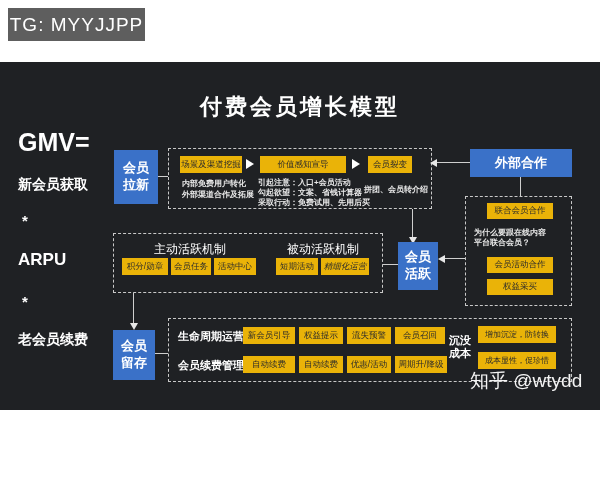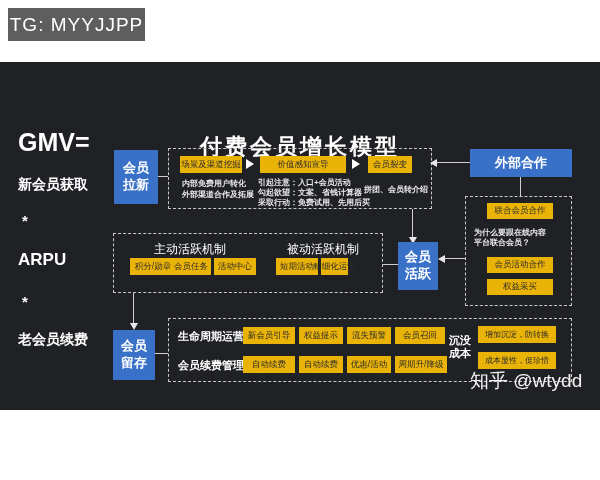--- a/index.html
+++ b/index.html
@@ -28,21 +28,21 @@
 </style>
 </head>
 <body>
 
 <div class="page">
 
   <div class="badge tg-badge abs">TG: MYYJJPP</div>
 
   <div class="panel">
 
-    <div class="abs title" style="top:30px;margin-top:40px;">付费会员增长模型</div>
+    <div class="abs title" style="top:30px;">付费会员增长模型</div>
 
     <div class="abs wlab" style="left:18px; top:66px; font-size:25px;">GMV=</div>
     <div class="abs wlab" style="left:18px; top:114px; font-size:14px;">新会员获取</div>
     <div class="abs wlab" style="left:22px; top:150px; font-size:15px;">*</div>
     <div class="abs wlab" style="left:18px; top:188px; font-size:17px;">ARPU</div>
     <div class="abs wlab" style="left:22px; top:231px; font-size:15px;">*</div>
     <div class="abs wlab" style="left:18px; top:269px; font-size:14px;">老会员续费</div>
 
     <div class="abs bluebox" style="left:114px; top:88px; width:44px; height:54px;">
       <span class="wrap2">会员拉新</span>
@@ -72,26 +72,26 @@
 
     <div class="abs dashed" style="left:465px; top:134px; width:107px; height:110px;"></div>
     <div class="abs gbox" style="left:487px; top:141px; width:66px; height:16px;">联合会员合作</div>
     <div class="abs note" style="left:474px; top:165px;">为什么要跟在线内容</div>
     <div class="abs note" style="left:474px; top:175px;">平台联合会员？</div>
     <div class="abs gbox" style="left:487px; top:195px; width:66px; height:16px;">会员活动合作</div>
     <div class="abs gbox" style="left:487px; top:217px; width:66px; height:16px;">权益采买</div>
 
     <div class="abs dashed" style="left:113px; top:171px; width:270px; height:60px;"></div>
     <div class="abs hdr" style="left:154px; top:179px;">主动活跃机制</div>
-    <div class="abs gbox" style="left:122px; top:196px; width:46px; height:17px;margin-left:8px;">积分/勋章</div>
+    <div class="abs gbox" style="left:122px; top:196px; width:46px; height:17px;">积分/勋章</div>
     <div class="abs gbox" style="left:171px; top:196px; width:40px; height:17px;">会员任务</div>
     <div class="abs gbox" style="left:214px; top:196px; width:42px; height:17px;">活动中心</div>
     <div class="abs hdr" style="left:287px; top:179px;">被动活跃机制</div>
     <div class="abs gbox" style="left:276px; top:196px; width:42px; height:17px;">短期活动</div>
-    <div class="abs gbox" style="left:321px; top:196px; width:27px; height:17px;">精细化运营</div>
+    <div class="abs gbox" style="left:321px; top:196px; width:48px; height:17px;font-style:italic;">精细化运营</div>
 
     <div class="abs vline" style="left:412px; top:147px; height:28px;"></div>
     <div class="abs arr-down" style="left:409px; top:175px;"></div>
     <div class="abs bluebox" style="left:398px; top:180px; width:40px; height:48px;">
       <span class="wrap2">会员活跃</span>
     </div>
     <div class="abs hline" style="left:444px; top:196px; width:21px;"></div>
     <div class="abs arr-left" style="left:438px; top:193px;"></div>
     <div class="abs hline" style="left:383px; top:202px; width:15px;"></div>
 

